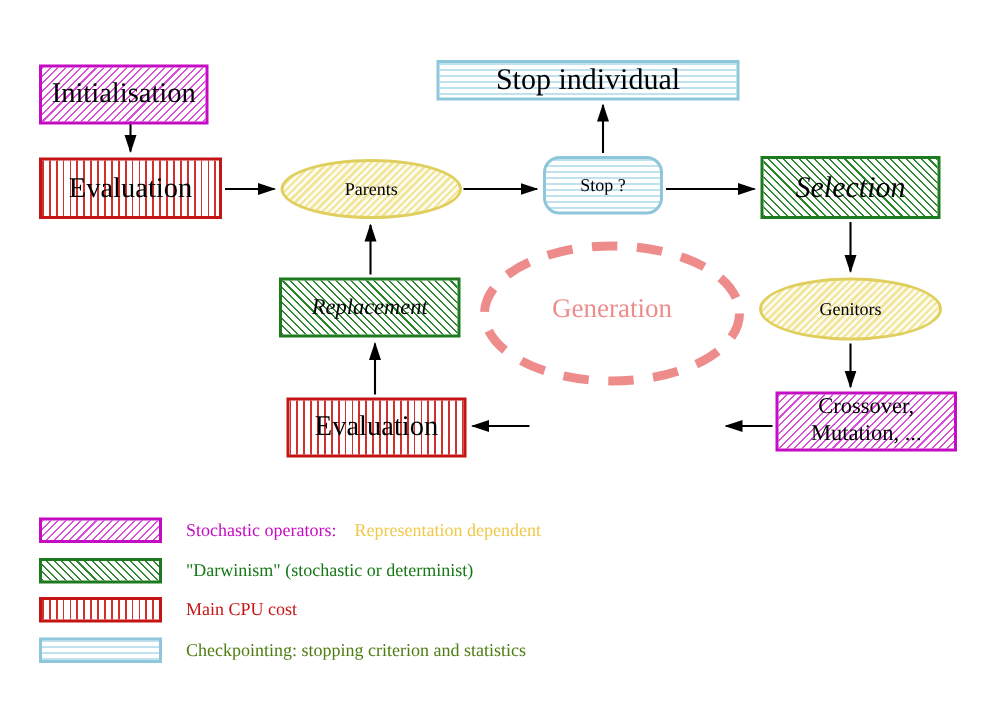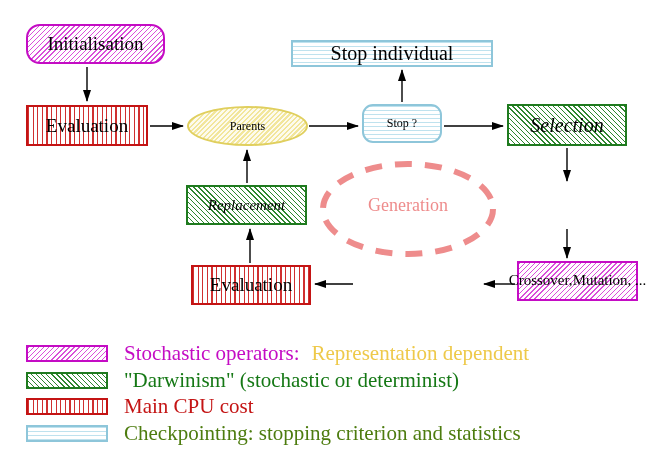--- a/index.html
+++ b/index.html
@@ -31,30 +31,30 @@
   .stripe-cyan {
     border: 2px solid #8ec6da;
     background: repeating-linear-gradient(180deg, #bfe2ee 0, #bfe2ee 1.2px, #fff 1.2px, #fff 4px);
   }
   .hatch-yellow {
     border: 2px solid #e0cf5e;
     background: repeating-linear-gradient(135deg, #f2e69c 0, #f2e69c 1.6px, #fdfbee 1.6px, #fdfbee 3.4px);
   }
 
   .rounded { border-radius: 11px; }
-  .two-line { flex-direction: row; font-size: 15px; line-height: 1.18; justify-content: center; }
+  .two-line { flex-direction: column; font-size: 15px; line-height: 1.18; justify-content: center; }
   .small-label { font-size: 15px; }
 
   .generation-label {
     position: absolute; left: 338px; top: 195px; width: 140px;
     text-align: center; font-size: 18px; color: #ee8c8c;
   }
 
   .legend-swatch { position: absolute; left: 26px; width: 82px; height: 17px; box-sizing: border-box; }
-  .legend-text { position: absolute; left: 124px; font-size: 21px; line-height: 17px; white-space: nowrap; }
+  .legend-text { position: absolute; left: 124px; font-size: 12px; line-height: 17px; white-space: nowrap; }
   .lt-magenta { color: #c40cc4; }
   .lt-yellow  { color: #eec94a; margin-left: 12px; }
   .lt-green   { color: #157815; }
   .lt-red     { color: #c41414; }
   .lt-cyan    { color: #4d7c0f; }
 </style>
 </head>
 <body>
 
 <div class="canvas">
@@ -72,21 +72,21 @@
     <line x1="444" y1="126" x2="503" y2="126" stroke="#000" stroke-width="1.4" marker-end="url(#ah)"></line>
     <line x1="567" y1="148" x2="567" y2="181" stroke="#000" stroke-width="1.4" marker-end="url(#ah)"></line>
     <line x1="567" y1="229" x2="567" y2="258" stroke="#000" stroke-width="1.4" marker-end="url(#ah)"></line>
     <line x1="515" y1="284" x2="484" y2="284" stroke="#000" stroke-width="1.4" marker-end="url(#ah)"></line>
     <line x1="353" y1="284" x2="315" y2="284" stroke="#000" stroke-width="1.4" marker-end="url(#ah)"></line>
     <line x1="250" y1="263" x2="250" y2="229" stroke="#000" stroke-width="1.4" marker-end="url(#ah)"></line>
     <line x1="247" y1="183" x2="247" y2="150" stroke="#000" stroke-width="1.4" marker-end="url(#ah)"></line>
     <ellipse cx="408" cy="209" rx="85" ry="45" fill="none" stroke="#ee8c8c" stroke-width="6" stroke-dasharray="17 13"></ellipse>
   </svg>
 
-  <div class="node box hatch-magenta" style="left:26px; top:24px; width:139px; height:40px;border-radius:14px;">
+  <div class="node box hatch-magenta" style="left:26px; top:43px; width:113px; height:40px;">
     <span>Initialisation</span>
   </div>
 
   <div class="node box stripe-red" style="left:26px; top:105px; width:122px; height:41px;">
     <span>Evaluation</span>
   </div>
 
   <div class="node ellipse hatch-yellow" style="left:187px; top:106px; width:121px; height:40px;">
     <span>Parents</span>
   </div>
@@ -96,20 +96,23 @@
   </div>
 
   <div class="node box stripe-cyan rounded" style="left:362px; top:104px; width:80px; height:39px; font-size:12px;">
     <span>Stop ?</span>
   </div>
 
   <div class="node box hatch-green" style="left:507px; top:104px; width:120px; height:42px; font-size:20px;">
     <span>Selection</span>
   </div>
 
+  <div class="node ellipse hatch-yellow" style="left:506px; top:185px; width:122px; height:42px;">
+    <span>Genitors</span>
+  </div>
 
   <div class="node box hatch-magenta two-line" style="left:517px; top:261px; width:121px; height:40px;">
     <span>Crossover,</span>
     <span>Mutation, ...</span>
   </div>
 
 
   <div class="node box stripe-red" style="left:191px; top:265px; width:120px; height:40px;">
     <span>Evaluation</span>
   </div>

